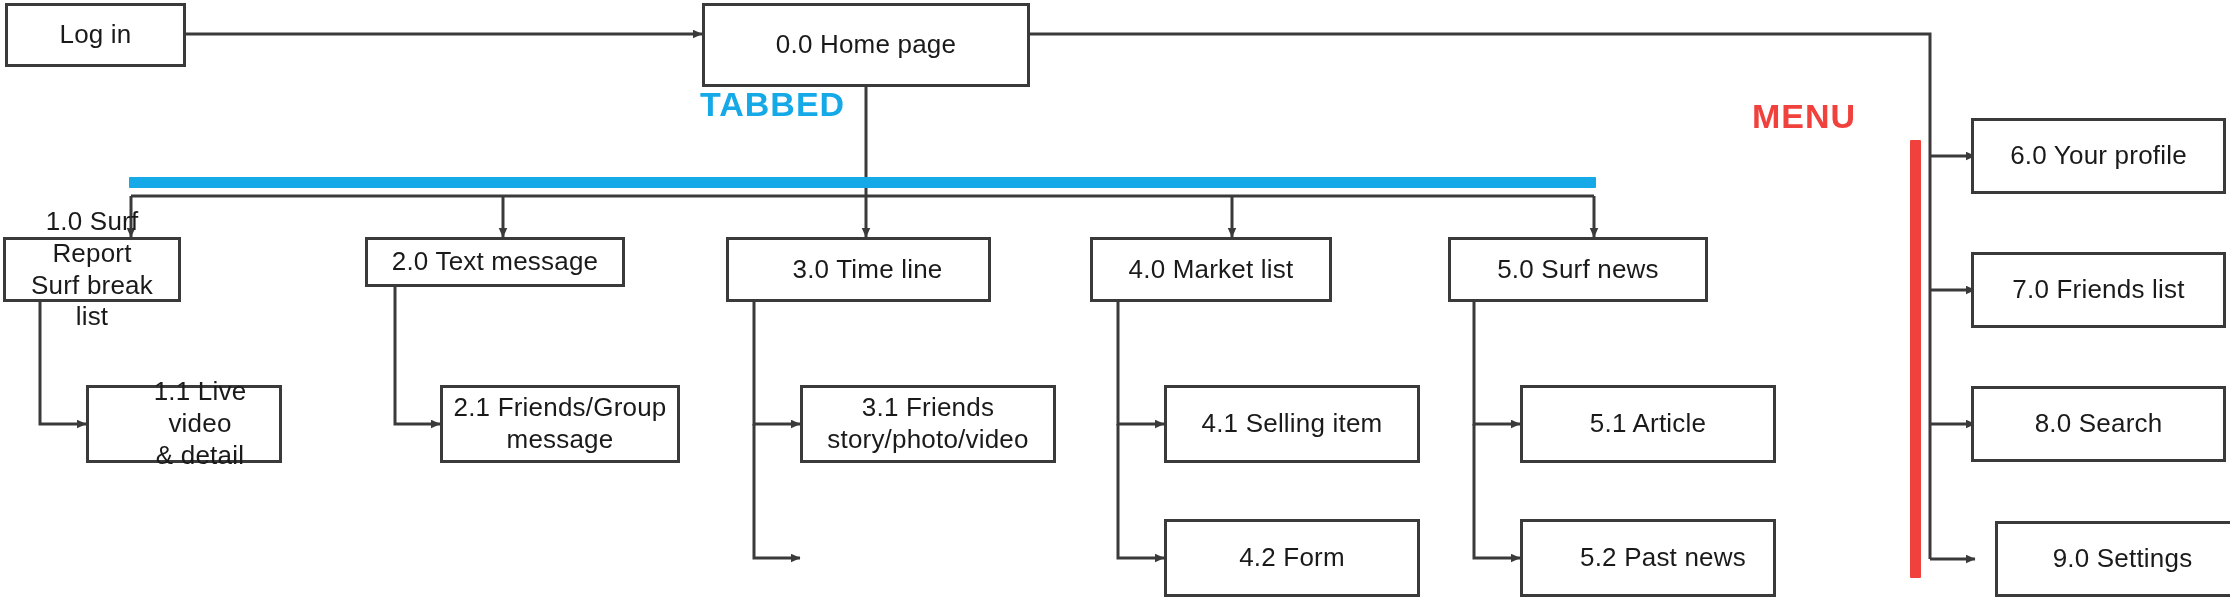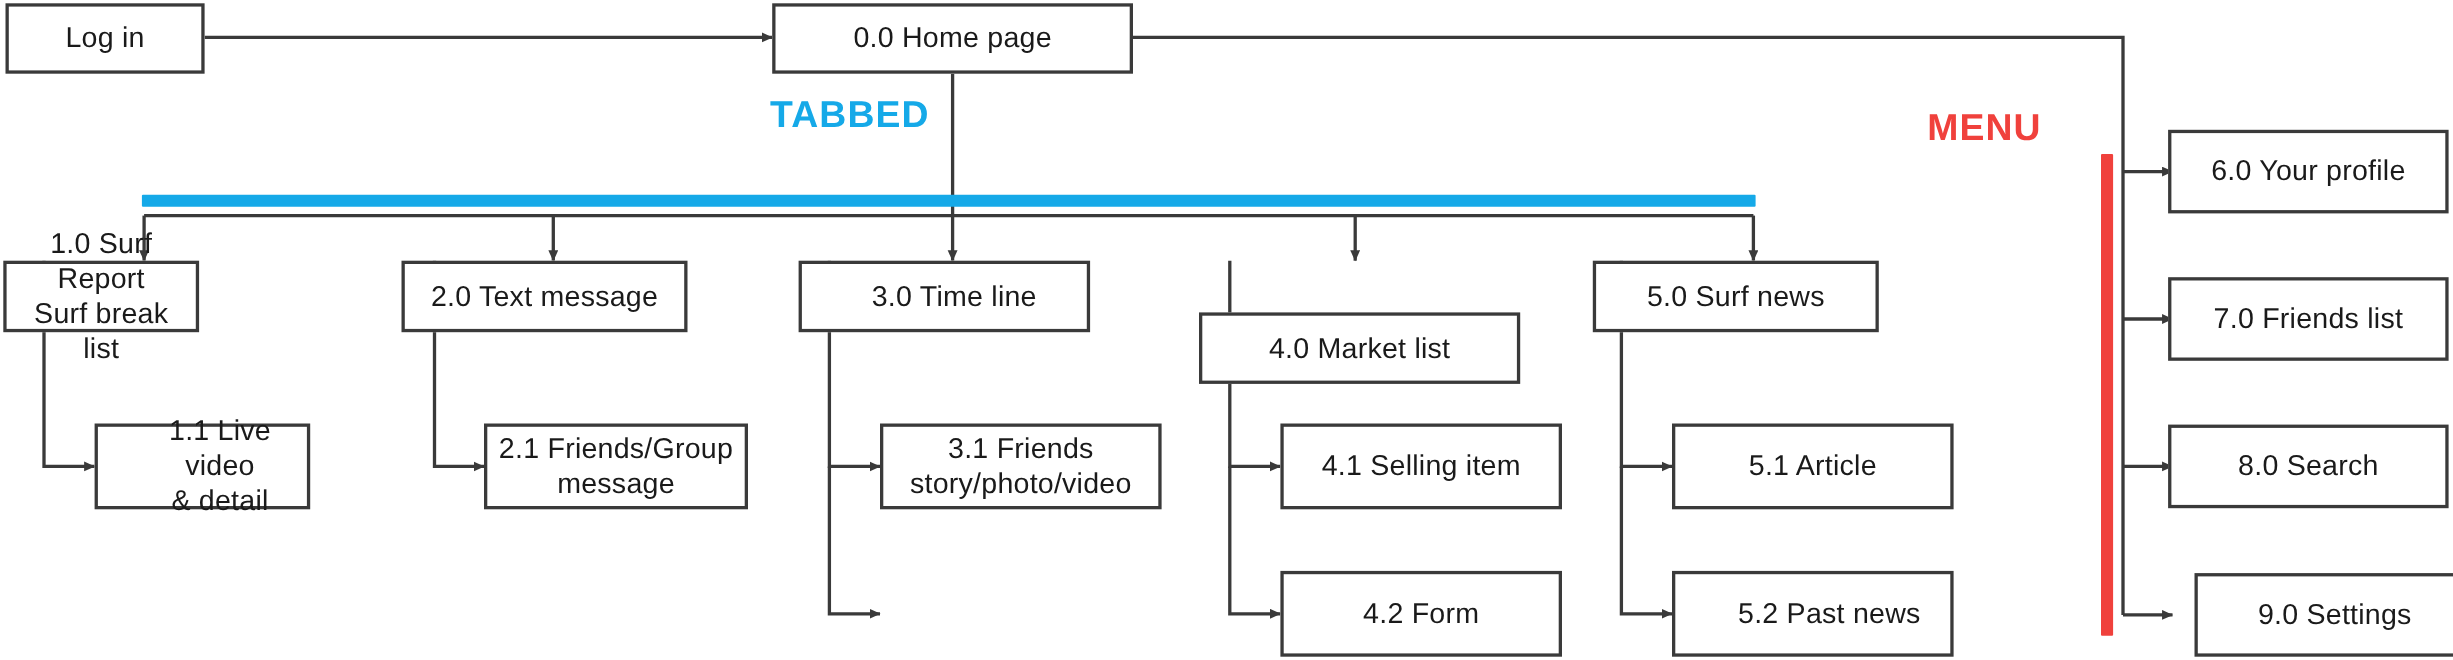--- a/index.html
+++ b/index.html
@@ -98,36 +98,36 @@
   </svg>
 
   <div class="bar" style="left:129px; top:177px; width:1467px; height:11px; background:#15a9e8;"></div>
 
   <div class="bar" style="left:1910px; top:140px; width:11px; height:438px; background:#f0413c;"></div>
 
   <div class="tag" style="left:700px; top:85px; color:#15a9e8;">TABBED</div>
   <div class="tag" style="left:1752px; top:97px; color:#f0413c;">MENU</div>
 
   <div class="node" style="left:5px; top:3px; width:181px; height:64px;">Log in</div>
-  <div class="node" style="left:702px; top:3px; width:328px; height:64px;">0.0 Home page</div>
+  <div class="node" style="left:702px; top:3px; width:328px; height:84px;">0.0 Home page</div>
 
   <div class="node" style="left:3px; top:237px; width:178px; height:65px;">1.0 Surf Report
 Surf break list</div>
   <div class="node" style="left:86px; top:385px; width:196px; height:78px;padding-left:38px;">1.1 Live video
 &amp; detail</div>
 
-  <div class="node" style="left:365px; top:237px; width:260px; height:65px;">2.0 Text message</div>
+  <div class="node" style="left:365px; top:237px; width:260px; height:50px;">2.0 Text message</div>
   <div class="node" style="left:440px; top:385px; width:240px; height:78px;">2.1 Friends/Group
 message</div>
 
   <div class="node" style="left:726px; top:237px; width:265px; height:65px;padding-left:24px;">3.0 Time line</div>
   <div class="node" style="left:800px; top:385px; width:256px; height:78px;">3.1 Friends
 story/photo/video</div>
 
-  <div class="node" style="left:1090px; top:237px; width:292px; height:65px;margin-top:47px;">4.0 Market list</div>
+  <div class="node" style="left:1090px; top:237px; width:242px; height:65px;">4.0 Market list</div>
   <div class="node" style="left:1164px; top:385px; width:256px; height:78px;">4.1 Selling item</div>
   <div class="node" style="left:1164px; top:519px; width:256px; height:78px;">4.2 Form</div>
 
   <div class="node" style="left:1448px; top:237px; width:260px; height:65px;">5.0 Surf news</div>
   <div class="node" style="left:1520px; top:385px; width:256px; height:78px;">5.1 Article</div>
   <div class="node" style="left:1520px; top:519px; width:256px; height:78px;padding-left:36px;">5.2 Past news</div>
 
   <div class="node" style="left:1971px; top:118px; width:255px; height:76px;">6.0 Your profile</div>
   <div class="node" style="left:1971px; top:252px; width:255px; height:76px;">7.0 Friends list</div>
   <div class="node" style="left:1971px; top:386px; width:255px; height:76px;">8.0 Search</div>

